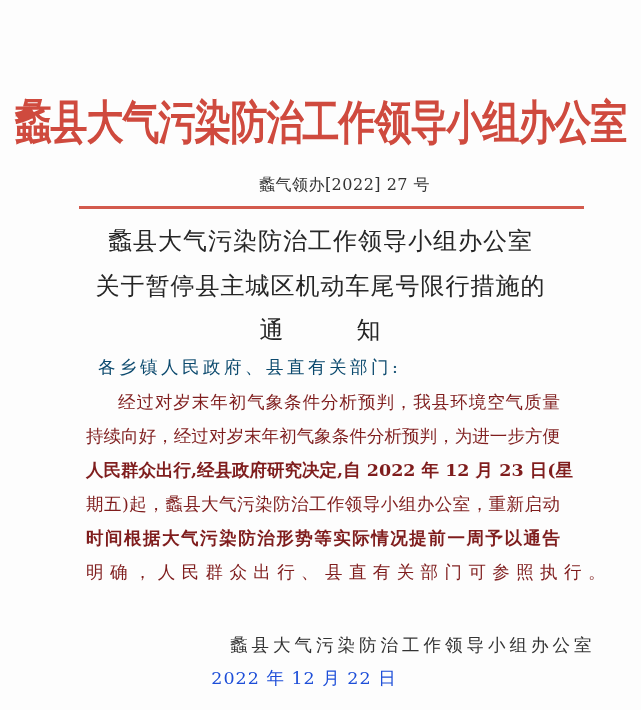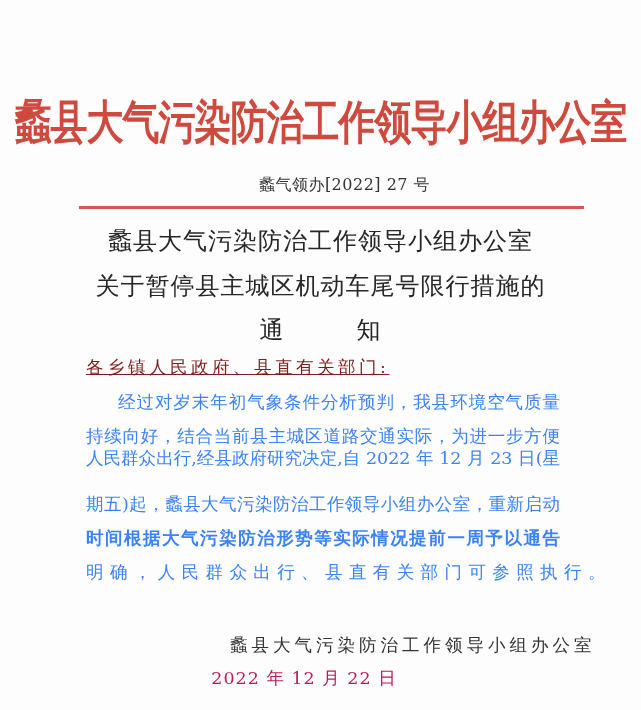--- a/index.html
+++ b/index.html
@@ -16,45 +16,45 @@
   }
   .docnum { left: 0; width: 641px; top: 175px; text-align: center; font-size: 16px; color: #333; letter-spacing: 0.5px; padding-left: 24px; }
   .red-line { left: 79px; width: 505px; top: 206px; height: 3px; background: #d35a4d; }
   .title {
     left: 0; width: 641px; text-align: center; font-family: "DejaVu Sans", "Liberation Sans", sans-serif;
     font-size: 24px; color: #262626; letter-spacing: 1px;
   }
   .t1 { top: 225px; } .t2 { top: 262px; margin-top: 8px; } .t3 { top: 314px; word-spacing: 0; }
   .t3 span { display: inline-block; }
   .gap { width: 72px; }
-  .text { left: 86px; font-size: 17.5px; color: #7f1d1d; letter-spacing: 7px; text-decoration: underline; }
+  .text { left: 98px; font-size: 17.5px; color: #0c4a6e; letter-spacing: 7px; }
   .salut { top: 355px; letter-spacing: 3.5px; }
-  .body-line { left: 86px; width: 474px; font-size: 17.5px; color: #3b82f6; text-align: justify; text-align-last: justify; white-space: nowrap; }
+  .body-line { left: 86px; width: 474px; font-size: 17.5px; color: #7f1d1d; text-align: justify; text-align-last: justify; white-space: nowrap; }
   .l1 { top: 390px; left: 118px; width: 442px; }
-  .l2 { top: 424px; } .l3 { top: 446px; } .l4 { top: 492px; } .l5 { top: 526px; font-weight: bold; }
+  .l2 { top: 424px; } .l3 { top: 458px; font-weight: bold; } .l4 { top: 492px; } .l5 { top: 526px; font-weight: bold; }
   .l6 { top: 560px; text-align-last: left; letter-spacing: 6.4px; }
   .sig { left: 230px; top: 633px; font-size: 17.5px; color: #333; letter-spacing: 4px; }
-  .date { left: 0; width: 608px; top: 666px; text-align: center; font-size: 17.5px; color: #be185d; letter-spacing: 1px; }
+  .date { left: 0; width: 608px; top: 666px; text-align: center; font-size: 17.5px; color: #1d4ed8; letter-spacing: 1px; }
 </style>
 </head>
 <body>
 
 <div class="abs red-header">蠡县大气污染防治工作领导小组办公室</div>
 <div class="abs docnum">蠡气领办[2022] 27 号</div>
 <div class="abs red-line"></div>
 
 <div class="abs title t1">蠡县大气污染防治工作领导小组办公室</div>
 <div class="abs title t2">关于暂停县主城区机动车尾号限行措施的</div>
 <div class="abs title t3">
   <span>通</span><span class="gap"></span><span>知</span>
 </div>
 
 <div class="abs text salut">各乡镇人民政府、县直有关部门:</div>
 
 <div class="abs body-line l1">经过对岁末年初气象条件分析预判，我县环境空气质量</div>
-<div class="abs body-line l2">持续向好，结合当前县主城区道路交通实际，为进一步方便</div>
+<div class="abs body-line l2">持续向好，经过对岁末年初气象条件分析预判，为进一步方便</div>
 <div class="abs body-line l3">人民群众出行,经县政府研究决定,自 2022 年 12 月 23 日(星</div>
 <div class="abs body-line l4">期五)起，蠡县大气污染防治工作领导小组办公室，重新启动</div>
 <div class="abs body-line l5">时间根据大气污染防治形势等实际情况提前一周予以通告</div>
 <div class="abs body-line l6">明确，人民群众出行、县直有关部门可参照执行。</div>
 
 <div class="abs sig">蠡县大气污染防治工作领导小组办公室</div>
 <div class="abs date">2022 年 12 月 22 日</div>
 
 </body></html>

